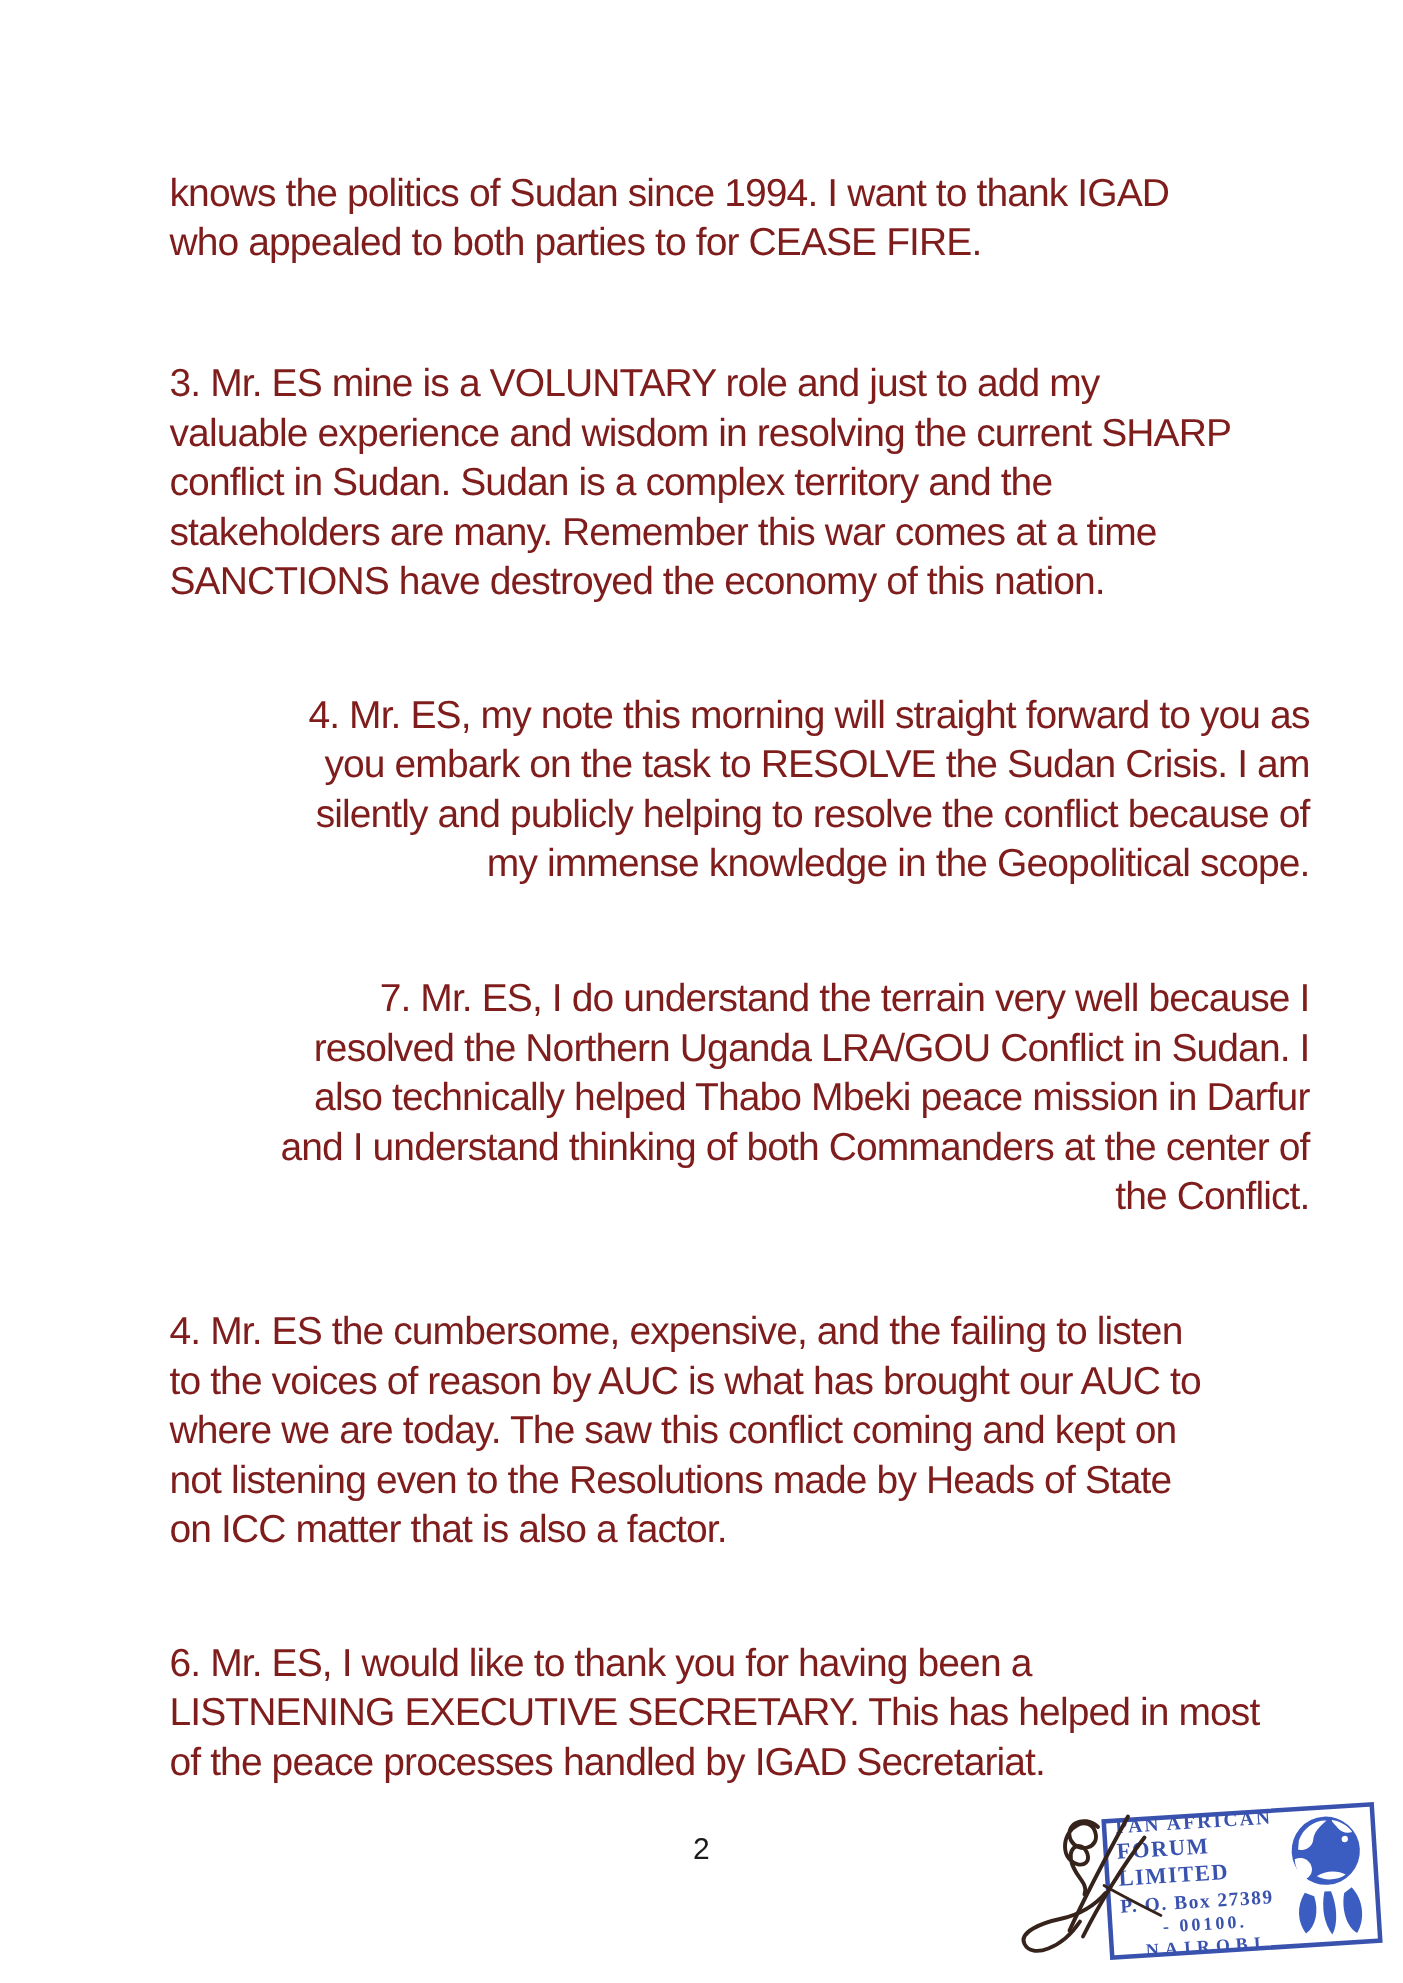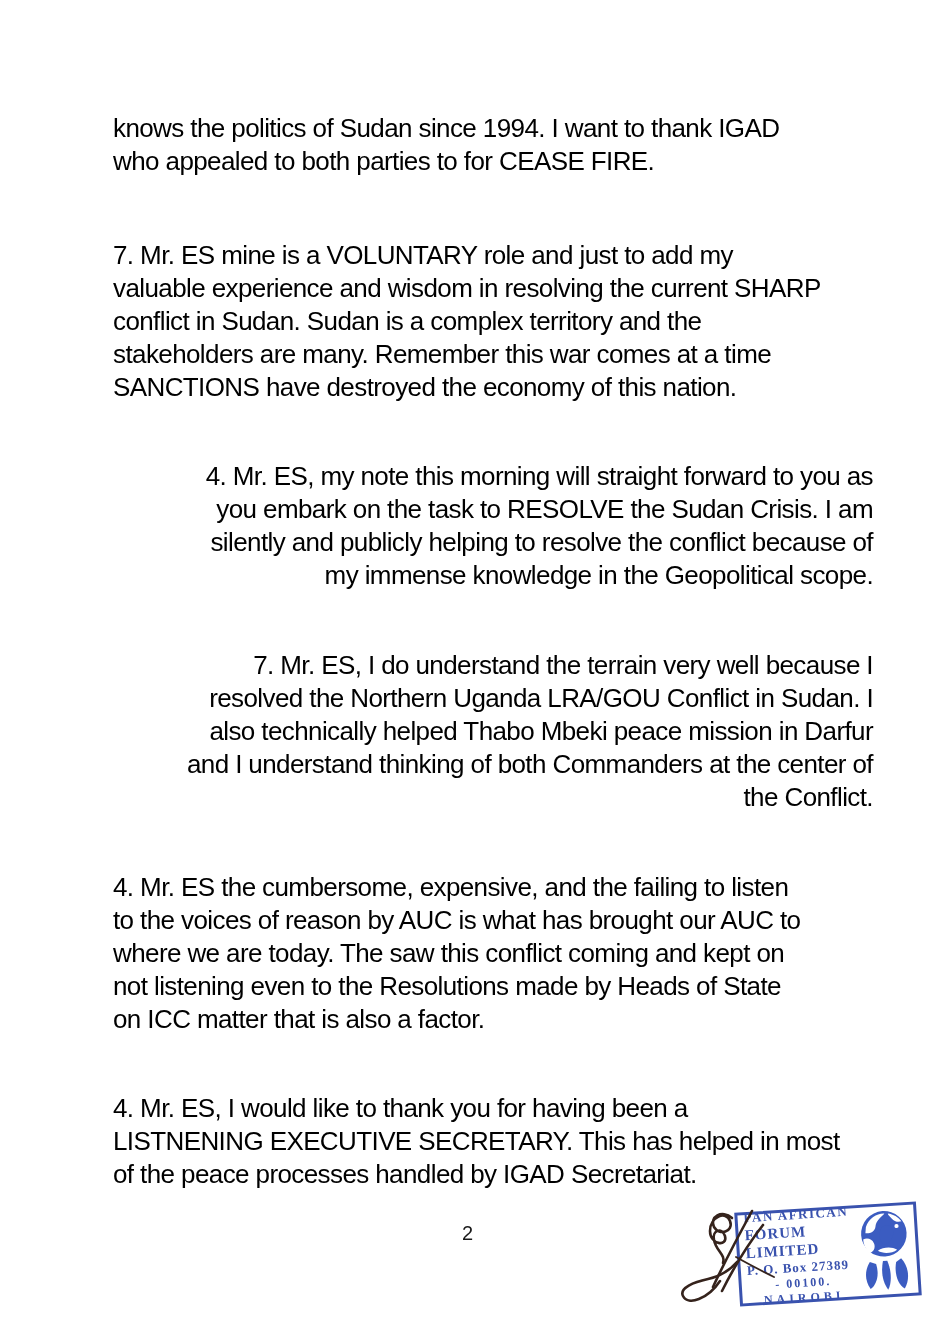--- a/index.html
+++ b/index.html
@@ -14,21 +14,21 @@
   .page {
     position: absolute;
     inset: 0;
     background: #ffffff;
   }
   .doc-text {
     position: absolute;
     left: 113px;
     top: 112px;
     width: 760px;
-    color: #000000;
+    color: #7f1d1d;
     font-size: 26px;
     line-height: 33px;
     letter-spacing: -0.6px;
   }
   .doc-text p {
     margin: 0;
     white-space: pre-line;
   }
   .gap-a { margin-bottom: 61px !important; }
   .gap-b { margin-bottom: 56px !important; }
@@ -86,40 +86,40 @@
   }
 </style>
 </head>
 <body>
 
 <div class="page">
 
   <div class="doc-text">
     <p class="gap-a">knows the politics of Sudan since 1994. I want to thank IGAD
 who appealed to both parties to for CEASE FIRE.</p>
-    <p class="gap-b">7. Mr. ES mine is a VOLUNTARY role and just to add my
+    <p class="gap-b">3. Mr. ES mine is a VOLUNTARY role and just to add my
 valuable experience and wisdom in resolving the current SHARP
 conflict in Sudan. Sudan is a complex territory and the
 stakeholders are many. Remember this war comes at a time
 SANCTIONS have destroyed the economy of this nation.</p>
     <p class="gap-c">4. Mr. ES, my note this morning will straight forward to you as
 you embark on the task to RESOLVE the Sudan Crisis. I am
 silently and publicly helping to resolve the conflict because of
 my immense knowledge in the Geopolitical scope.</p>
     <p class="gap-c">7. Mr. ES, I do understand the terrain very well because I
 resolved the Northern Uganda LRA/GOU Conflict in Sudan. I
 also technically helped Thabo Mbeki peace mission in Darfur
 and I understand thinking of both Commanders at the center of
 the Conflict.</p>
     <p class="gap-b">4. Mr. ES the cumbersome, expensive, and the failing to listen
 to the voices of reason by AUC is what has brought our AUC to
 where we are today. The saw this conflict coming and kept on
 not listening even to the Resolutions made by Heads of State
 on ICC matter that is also a factor.</p>
-    <p>4. Mr. ES, I would like to thank you for having been a
+    <p>6. Mr. ES, I would like to thank you for having been a
 LISTNENING EXECUTIVE SECRETARY. This has helped in most
 of the peace processes handled by IGAD Secretariat.</p>
   </div>
 
   <div class="page-number">2</div>
 
   <div class="stamp">
     <div class="stamp-text">
       <div class="stamp-l1">PAN AFRICAN</div>
       <div class="stamp-l2">FORUM LIMITED</div>

